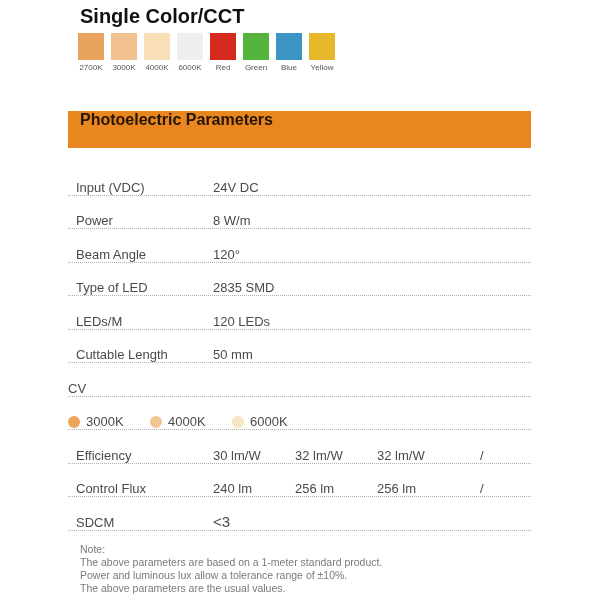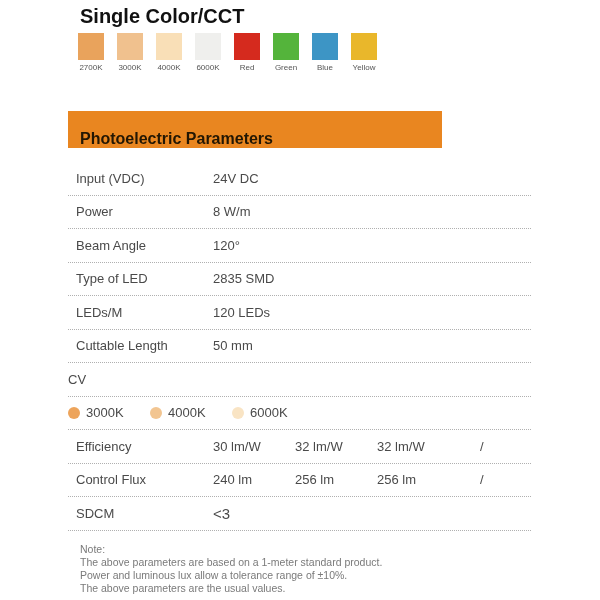--- a/index.html
+++ b/index.html
@@ -9,38 +9,38 @@
     font-family:"Liberation Sans", sans-serif;
     position:relative;
     overflow:hidden;
   }
   .page-title{
     position:absolute;left:80px;top:5px;
     font-size:20px;font-weight:bold;color:#111111;
   }
   .swatch-row{
     position:absolute;left:78px;top:33px;
-    display:flex;gap:13px;
+    display:flex;gap:7px;
   }
   .swatch-item{width:26px;display:flex;flex-direction:column;align-items:center;}
   .swatch-box{width:26px;height:27px;}
   .swatch-label{
     margin-top:3px;font-size:8px;color:#555555;white-space:nowrap;
   }
   .section-header{
-    position:absolute;left:68px;top:111px;width:374px;height:37px;
-    display:flex;align-items:flex-end;box-sizing:border-box;padding-left:12px;
+    position:absolute;left:68px;top:111px;width:463px;height:37px;
+    display:flex;align-items:flex-start;box-sizing:border-box;padding-left:12px;
     font-size:16px;font-weight:bold;color:#231703;
   }
   .spec-table{
     position:absolute;left:68px;top:162px;width:463px;
     font-size:13px;color:#4a4a4a;
   }
   .t-row{
-    height:33.5px;display:flex;align-items:center;
+    height:33.5px;display:flex;align-items:flex-end;
     border-bottom:1px dotted #b0b0b0;
     box-sizing:border-box;white-space:nowrap;
   }
   .cell-label{flex:0 0 145px;box-sizing:border-box;padding-left:8px;}
   .cell-value{flex:0 0 82px;display:flex;align-items:center;}
   .cell-last{flex:1;box-sizing:border-box;padding-left:21px;}
   .cell-value-big{font-size:15px;}
   .dot{
     width:12px;height:12px;border-radius:50%;
     margin-right:6px;flex:0 0 12px;

